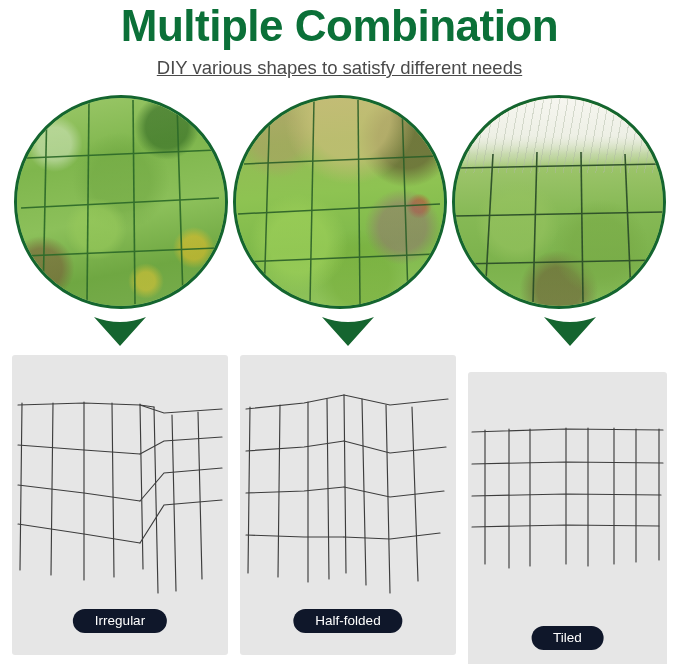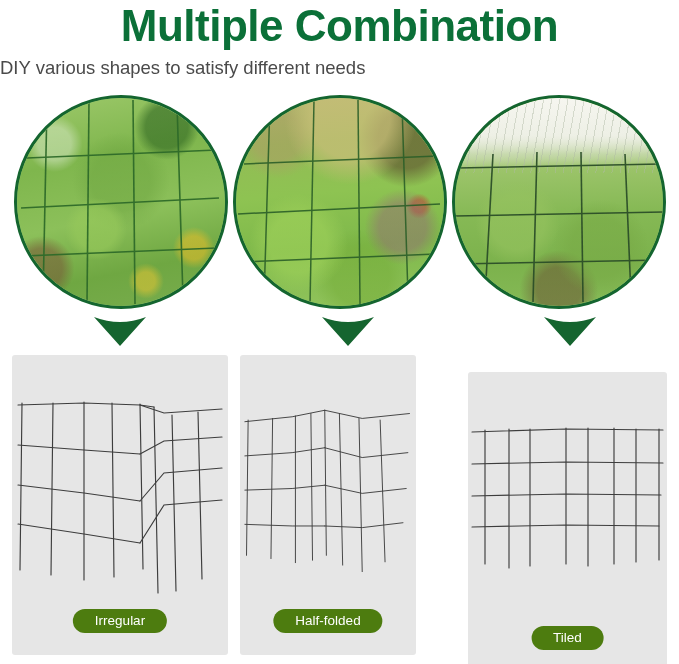--- a/index.html
+++ b/index.html
@@ -28,25 +28,26 @@
     line-height: 52px;
     font-weight: bold;
     letter-spacing: -0.5px;
     color: #0b7038;
   }
   .subtitle {
     position: absolute;
     left: 0;
     top: 56px;
     width: 679px;
-    text-align: left;
+    text-align: center;
     font-size: 18.5px;
     line-height: 24px;
     color: #4a4a4a;
     font-weight: normal;
+    text-decoration: underline;
   }
 
   
   .circle-row {
     position: absolute;
     left: 0;
     top: 93px;
     width: 679px;
     height: 216px;
   }
@@ -127,38 +128,38 @@
 
   
   .panel {
     position: absolute;
     top: 355px;
     height: 300px;
     background: #e6e6e6;
     border-radius: 3px;
   }
   .p1 { left: 12px;  width: 216px; }
-  .p2 { left: 240px; width: 176px; }
+  .p2 { left: 240px; width: 216px; }
   .p3 { left: 468px; width: 199px; margin-top: 17px; }
 
   .diagram {
     position: absolute;
     left: 0;
     top: 0;
     width: 100%;
     height: 245px;
   }
 
   
   .pill {
     position: absolute;
     bottom: 22px;
     left: 50%;
     transform: translateX(-50%);
-    background: #4d7c0f;
+    background: #0f172a;
     color: #ffffff;
     font-size: 13.5px;
     line-height: 24px;
     height: 24px;
     padding: 0 22px;
     border-radius: 13px;
     white-space: nowrap;
     text-align: center;
     font-weight: normal;
   }

